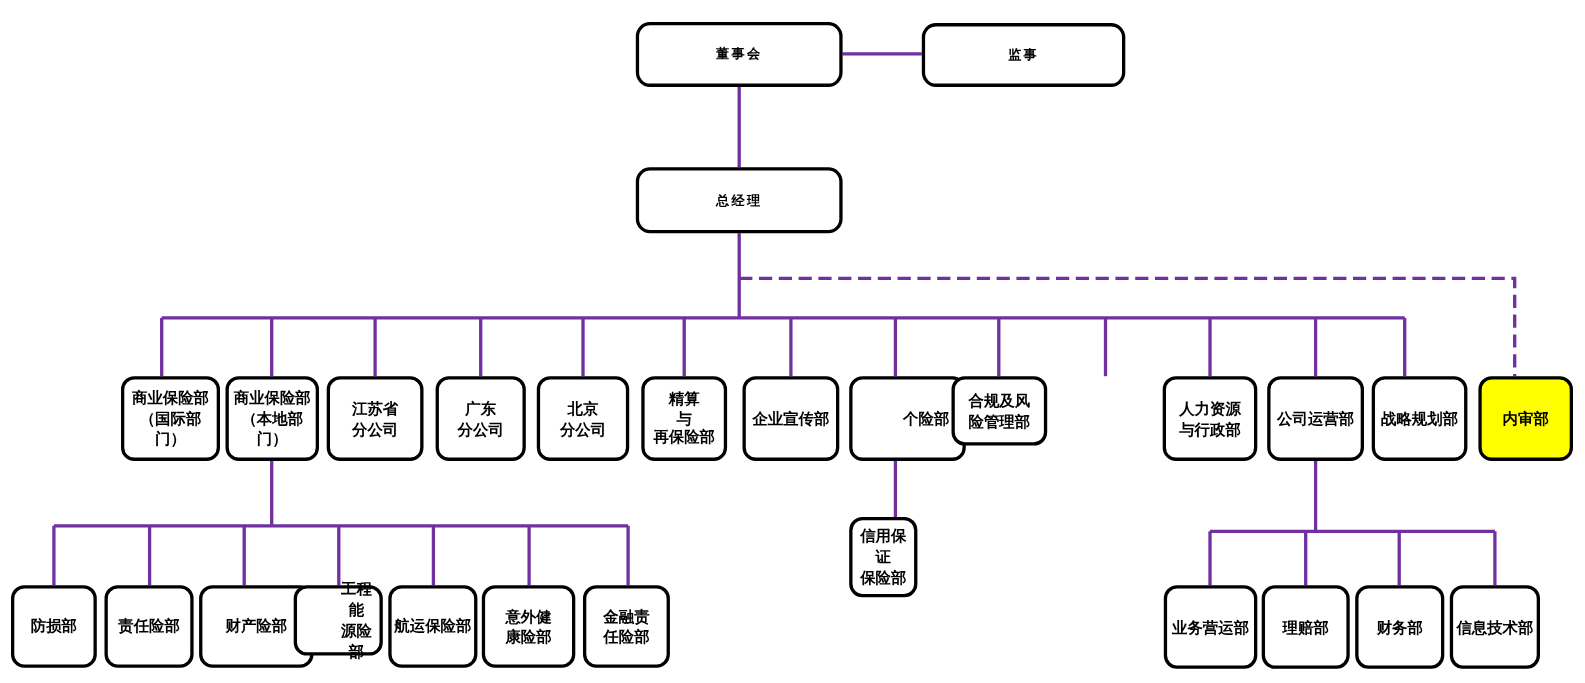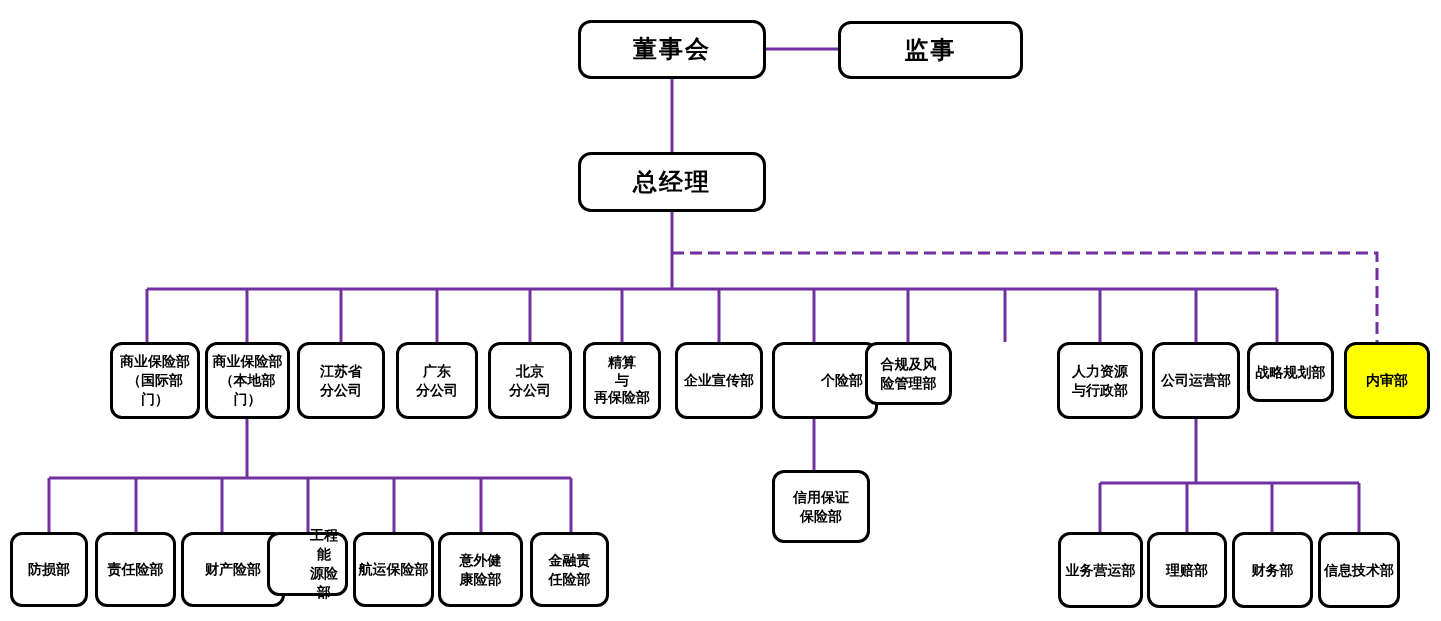--- a/index.html
+++ b/index.html
@@ -34,21 +34,21 @@
     text-align: center;
     font-weight: bold;
     color: #000000;
     white-space: pre-line;
     line-height: 1.35;
     font-size: 14px;
     padding: 1px 2px;
     z-index: 2;
   }
   .lvl1 {
-    font-size: 24px;
+    font-size: 12px;
     letter-spacing: 2px;
     border-radius: 13px;
   }
   .highlight {
     background: #ffff00;
   }
 </style>
 </head>
 <body>
 
@@ -119,35 +119,35 @@
   <div class="node" style="left:583px; top:342px; width:78px; height:77px; line-height:1.25;">精算
 与
 再保险部</div>
   <div class="node" style="left:675px; top:342px; width:88px; height:77px;">企业宣传部</div>
   <div class="node" style="left:772px; top:342px; width:106px; height:77px;padding-left:36px;">个险部</div>
   <div class="node" style="left:865px; top:342px; width:87px; height:63px;">合规及风
 险管理部</div>
   <div class="node" style="left:1057px; top:342px; width:86px; height:77px;">人力资源
 与行政部</div>
   <div class="node" style="left:1152px; top:342px; width:88px; height:77px;">公司运营部</div>
-  <div class="node" style="left:1247px; top:342px; width:87px; height:60px;">战略规划部</div>
+  <div class="node" style="left:1247px; top:342px; width:87px; height:77px;">战略规划部</div>
   <div class="node highlight" style="left:1344px; top:342px; width:86px; height:77px;">内审部</div>
 
   <div class="node" style="left:10px; top:532px; width:78px; height:75px;">防损部</div>
   <div class="node" style="left:95px; top:532px; width:81px; height:75px;">责任险部</div>
   <div class="node" style="left:181px; top:532px; width:104px; height:75px;">财产险部</div>
   <div class="node" style="left:267px; top:532px; width:81px; height:64px;padding-left:35px;">工程能
 源险部</div>
   <div class="node" style="left:353px; top:532px; width:81px; height:75px;">航运保险部</div>
   <div class="node" style="left:438px; top:532px; width:85px; height:75px;">意外健
 康险部</div>
   <div class="node" style="left:530px; top:532px; width:79px; height:75px;">金融责
 任险部</div>
 
-  <div class="node" style="left:772px; top:470px; width:98px; height:73px;">信用保证
+  <div class="node" style="left:772px; top:470px; width:62px; height:73px;">信用保证
 保险部</div>
 
   <div class="node" style="left:1058px; top:532px; width:85px; height:76px;">业务营运部</div>
   <div class="node" style="left:1147px; top:532px; width:80px; height:76px;">理赔部</div>
   <div class="node" style="left:1232px; top:532px; width:81px; height:76px;">财务部</div>
   <div class="node" style="left:1318px; top:532px; width:82px; height:76px;">信息技术部</div>
 
 </div>
 
 </body></html>

